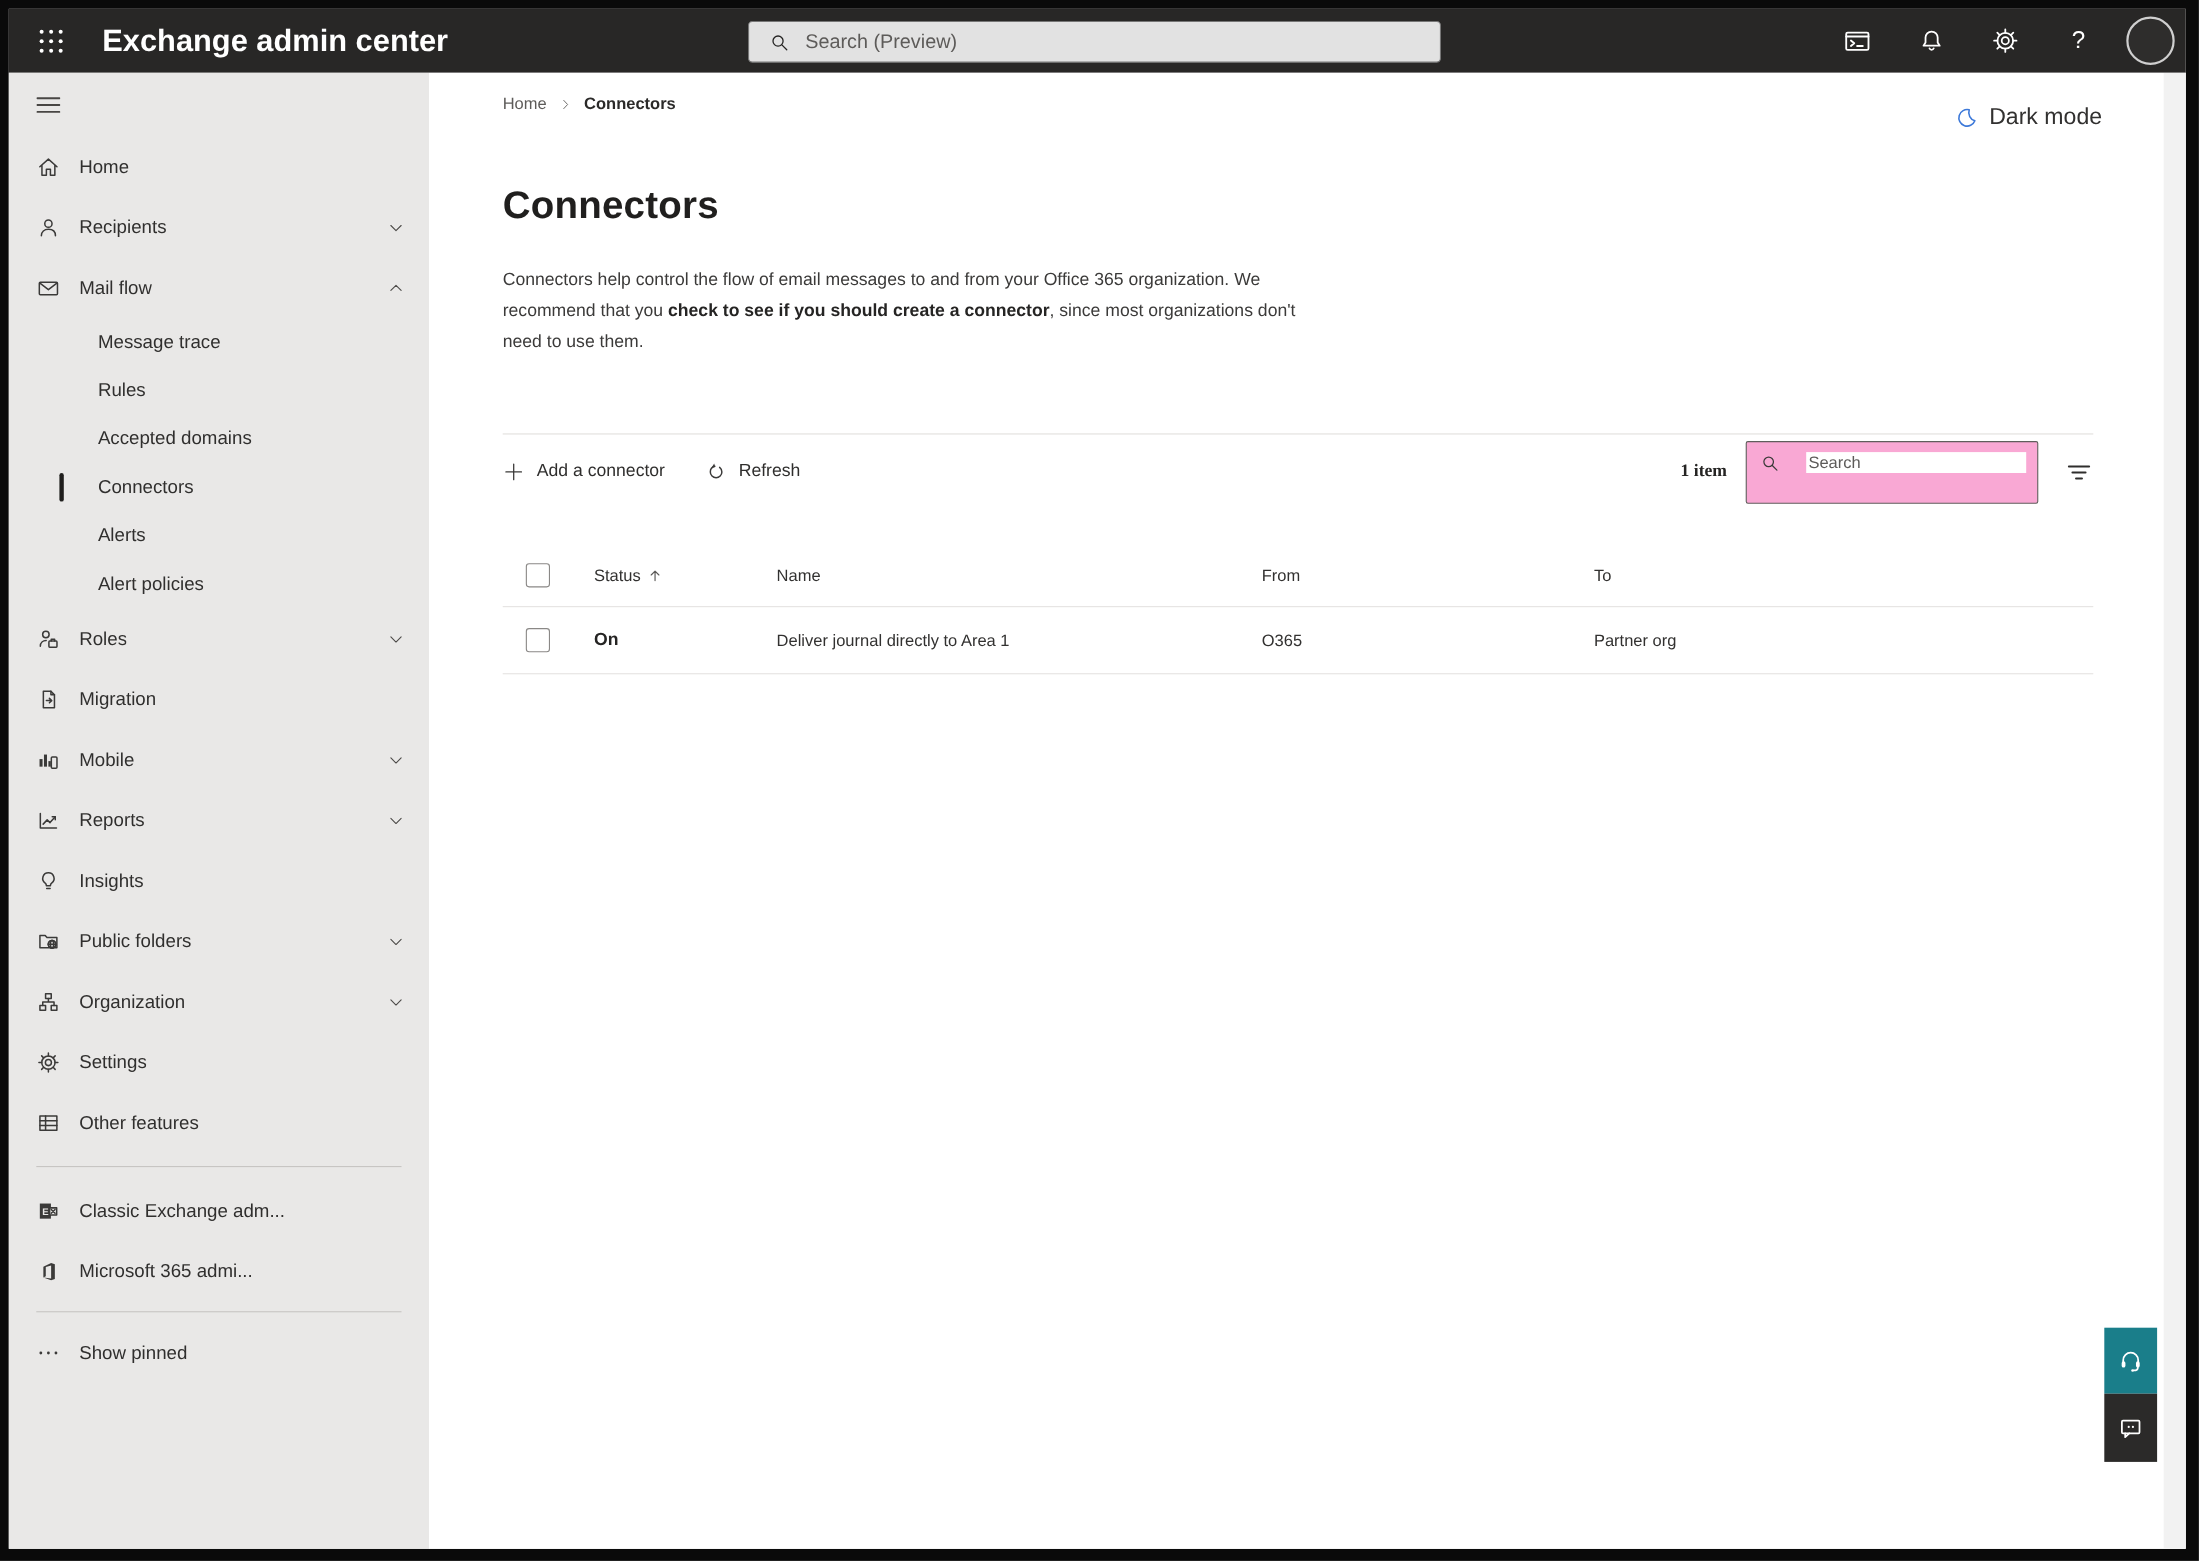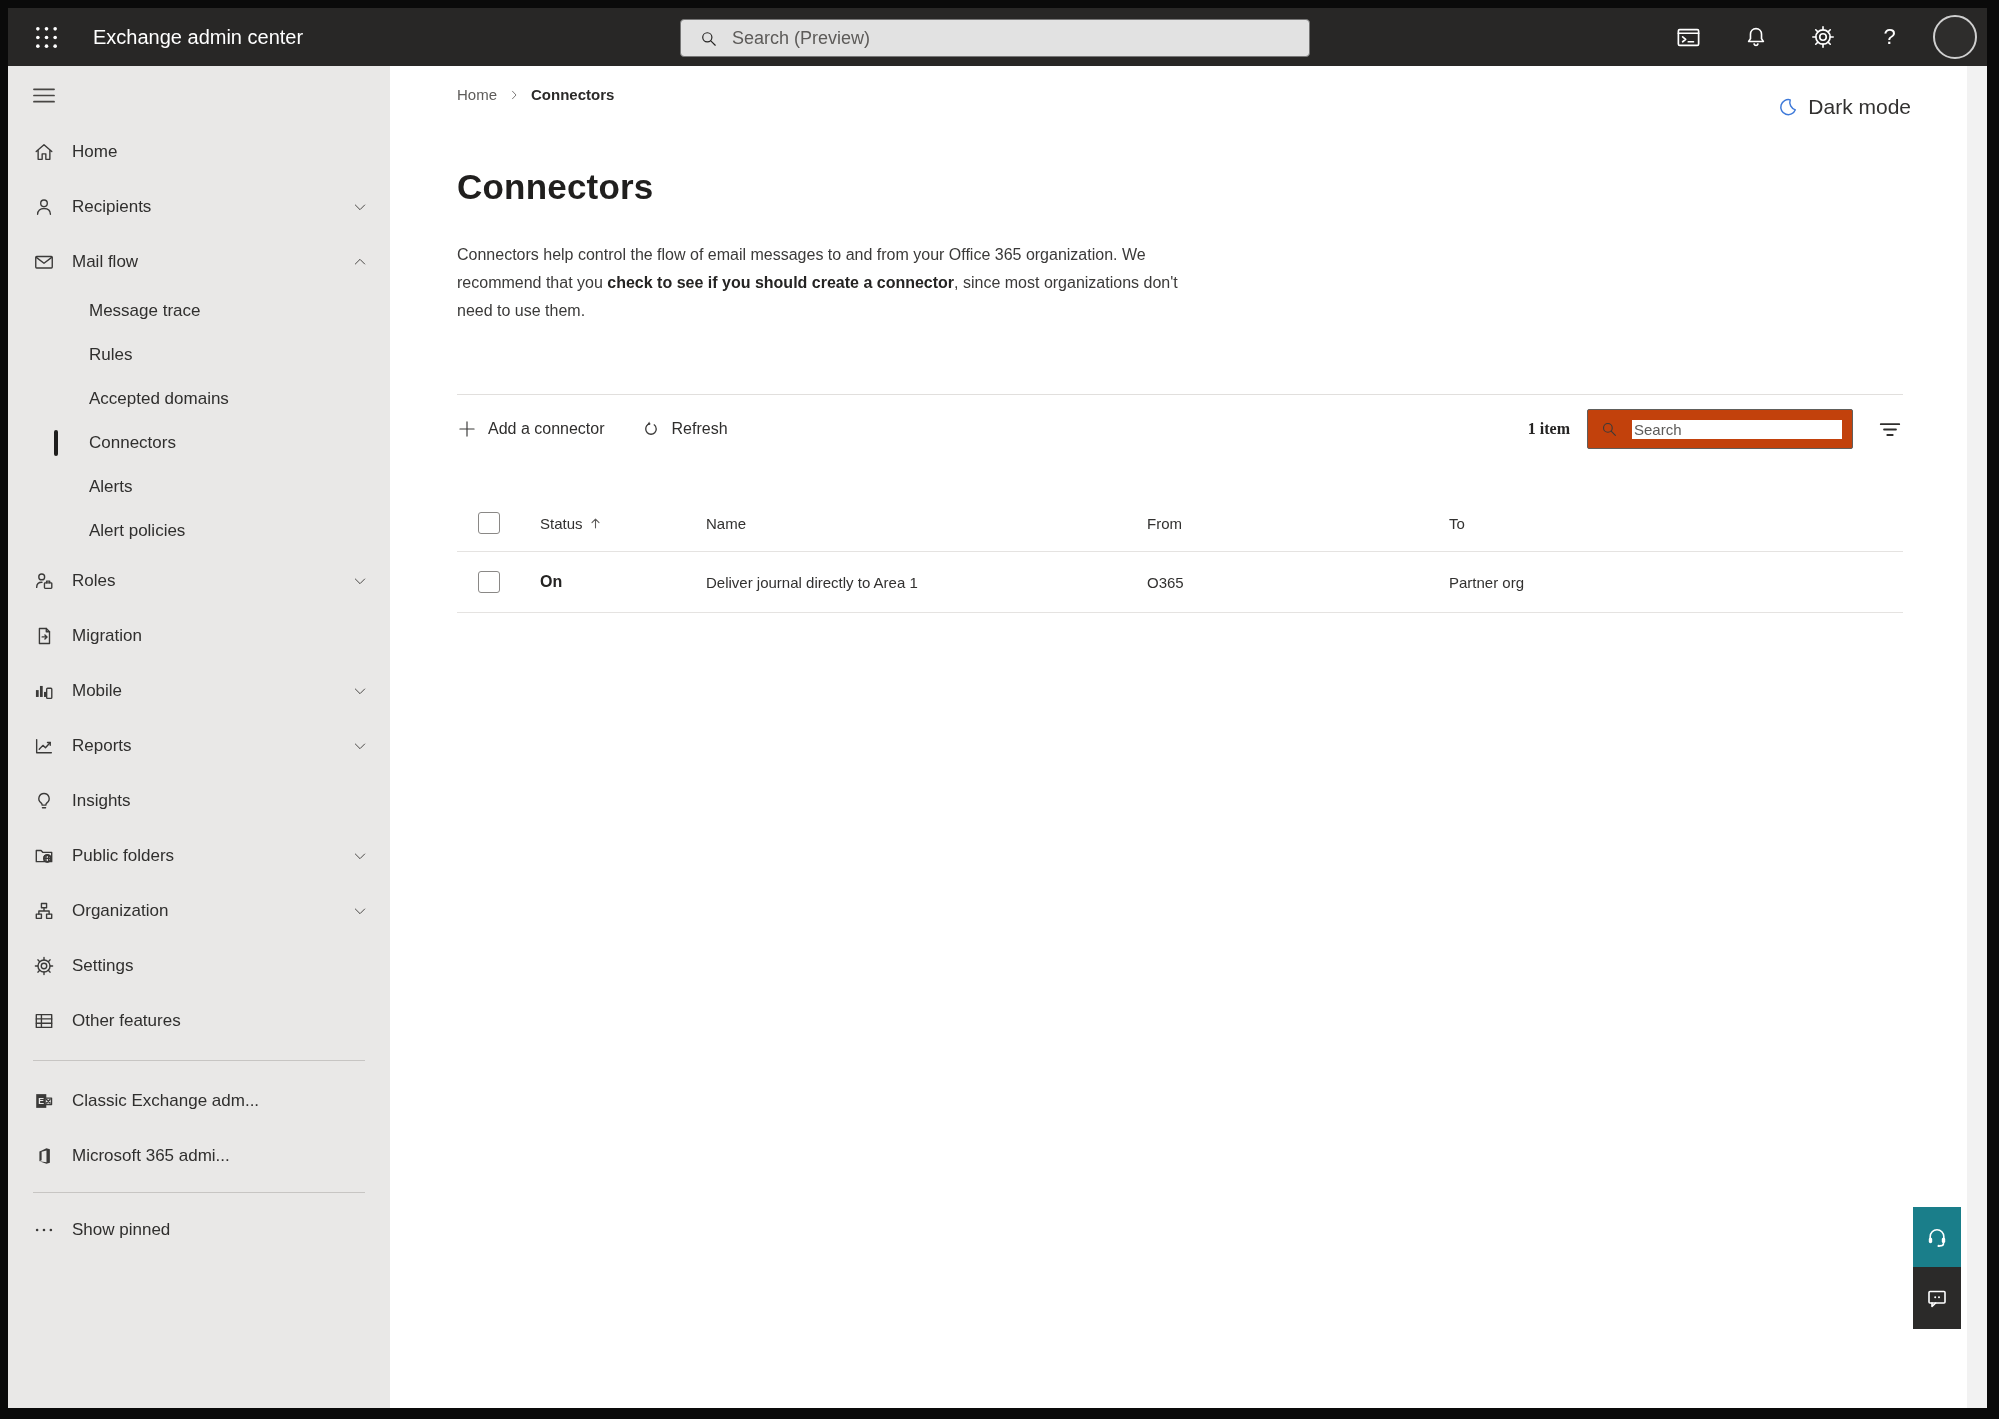--- a/index.html
+++ b/index.html
@@ -6,21 +6,21 @@
   body{width:1999px;height:1419px;background:#0a0a0a;position:relative;overflow:hidden;
        font-family:"Liberation Sans",sans-serif;color:#323130}
   .app{position:absolute;left:8px;top:8px;width:1979px;height:1400px;background:#fff;
        display:flex;flex-direction:column}
   svg.ic{fill:none;stroke:currentColor;stroke-width:1.5;stroke-linecap:round;stroke-linejoin:round;display:block}
 
   
   .topbar{flex:0 0 58px;background:#282726;display:flex;align-items:center;position:relative;z-index:5}
   .waffle{margin-left:16px;width:44px;height:44px;background:none;border:none;cursor:pointer;
           display:flex;align-items:center;justify-content:center}
-  .topbar-title{color:#fff;font-size:20px;font-weight:400;margin-left:25px;white-space:nowrap}
+  .topbar-title{color:#fff;font-size:28px;font-weight:700;margin-left:25px;white-space:nowrap}
   .topbar-search{position:absolute;left:672px;top:11px;width:610px;height:36px;background:#e2e2e2;
           border:1px solid #767676;border-radius:4px;display:flex;align-items:center;padding:0 0 0 18px;gap:12px}
   .topbar-search input{flex:1;background:transparent;border:none;outline:none;font-size:18px;color:#323130}
   .topbar-search input::placeholder{color:#5d5b59}
   .topbar-icons{margin-left:auto;display:flex;align-items:center;gap:40px;margin-right:10px}
   .tb-icon{background:none;border:none;cursor:pointer;color:#fff;width:27px;height:27px;padding:0;
            display:flex;align-items:center;justify-content:center}
   .help-q{color:#fff;font-size:22px;font-weight:400}
   .avatar{width:44px;height:44px;border-radius:50%;border:2px solid #cfcfcf;background:#2e2d2c;
           cursor:pointer;margin-left:-10px}
@@ -62,22 +62,22 @@
   .divider{border:none;border-top:1px solid #e1dfdd;margin:69px 84px 0 67px}
 
   
   .toolbar{display:flex;align-items:center;margin:12px 84px 0 67px;height:44px}
   .tool-btn{display:flex;align-items:center;gap:11px;background:none;border:none;cursor:pointer;
             font-size:16px;color:#2f2e2d;padding:0}
   .tool-btn .t-ic{width:20px;height:20px;color:#3b3a39}
   .tool-btn + .tool-btn{margin-left:36px}
   .toolbar-right{margin-left:auto;display:flex;align-items:center}
   .item-count{font-family:"Liberation Serif",serif;font-weight:700;font-size:16px;color:#252423;margin-right:17px}
-  .list-search{width:242px;height:38px;border:1px solid #605e5c;border-radius:2px;background:#c2410c;
-               display:flex;align-items:center;padding:0 10px 0 12px;gap:14px}
+  .list-search{width:242px;height:38px;border:1px solid #605e5c;border-radius:2px;background:#f9a8d4;
+               display:flex;align-items:center;padding:0 10px 17px 12px;gap:24px}
   .list-search .s-ic{width:18px;height:18px;color:#3b3a39;flex:0 0 18px}
   .list-search input{border:none;outline:none;flex:1;min-width:0;font-size:15px;color:#323130}
   .list-search input::placeholder{color:#5d5b59}
   .filter-btn{margin-left:24px;width:26px;height:26px;background:none;border:none;cursor:pointer;
               color:#2f2e2d;padding:0}
 
   
   .table{margin:44px 84px 0 67px}
   .thead,.trow{display:grid;grid-template-columns:83px 166px 441px 302px 1fr;align-items:center}
   .thead{height:56px;border-bottom:1px solid #e5e3e1}

